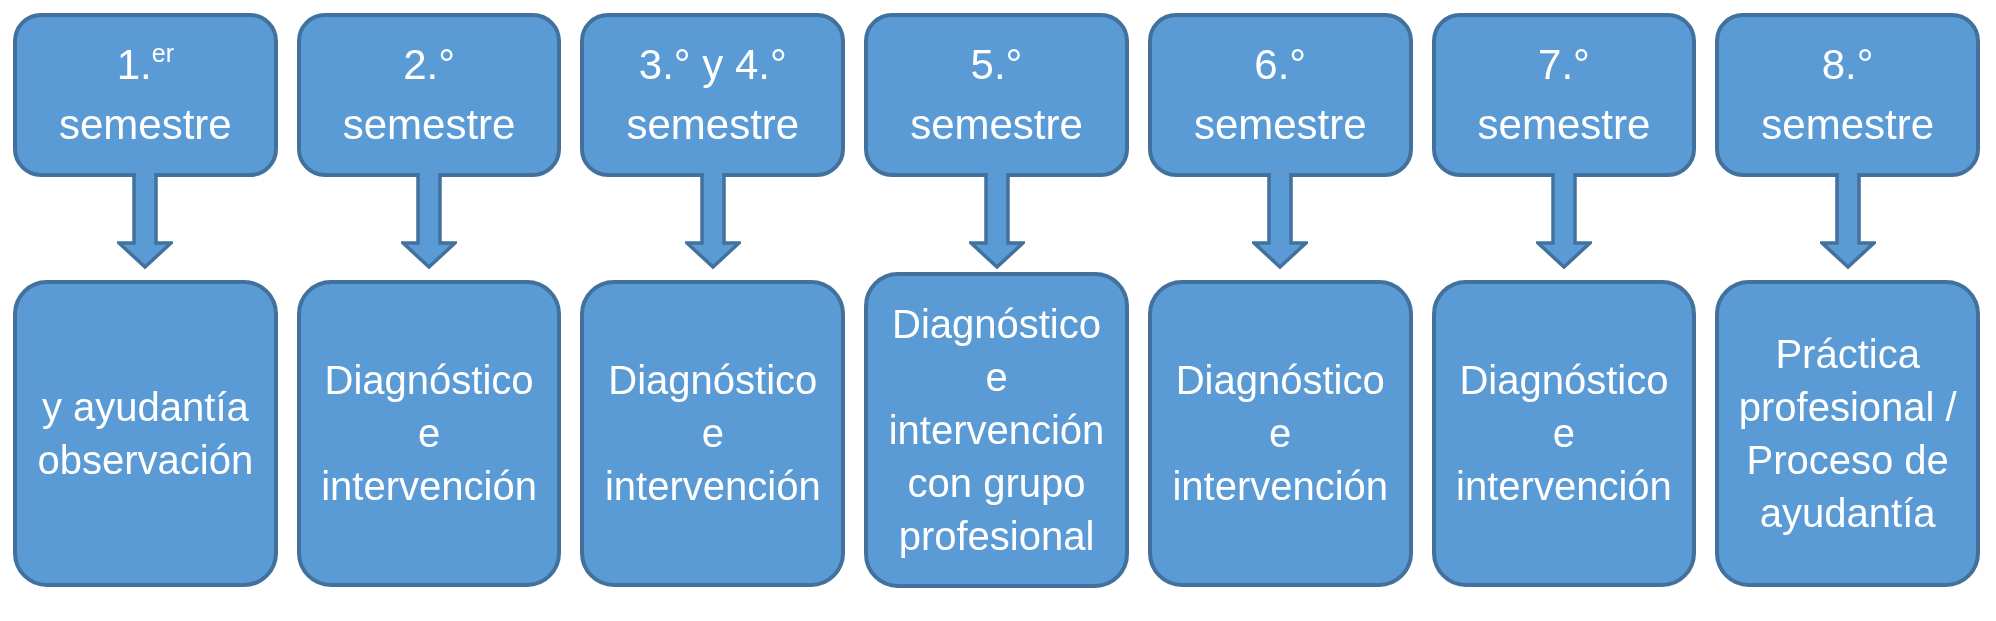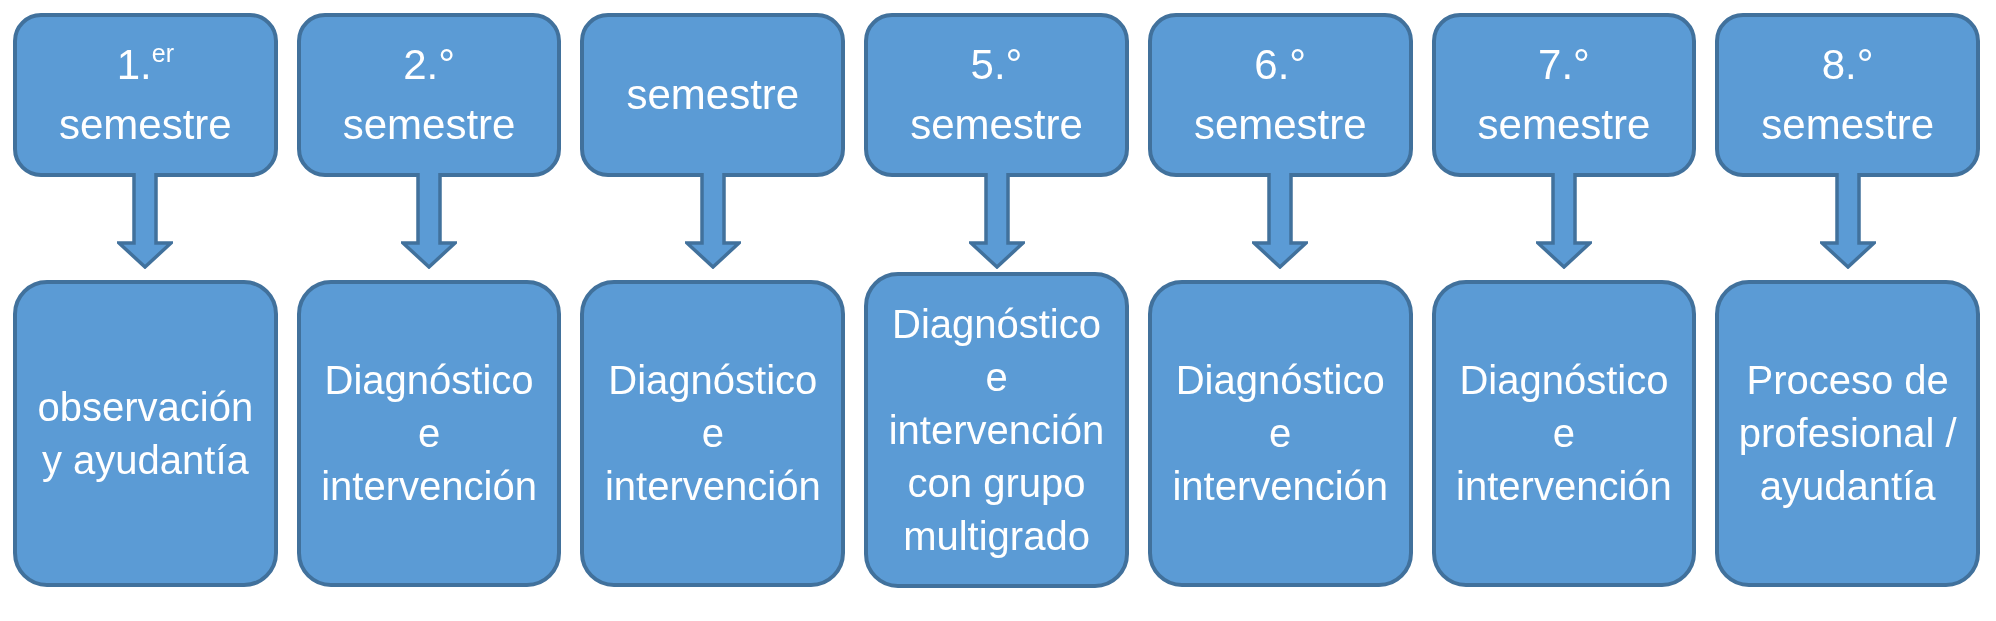--- a/index.html
+++ b/index.html
@@ -75,42 +75,43 @@
 
   <div class="column">
     <div class="box top-box">
       <span><span>1.</span><sup>er</sup></span>
       <span class="line">semestre</span>
     </div>
     <svg class="arrow-svg" width="56" height="96" viewBox="0 0 56 96">
       <polygon points="17,-5 39,-5 39,70 54,70 28,94 2,70 17,70" stroke-width="3.5" stroke-linejoin="miter" stroke="#41719c" fill="#5b9bd5"></polygon>
     </svg>
     <div class="box bottom-box">
+      <span class="line">y ayudantía</span>
       <span class="line">observación</span>
-      <span class="line">y ayudantía</span>
     </div>
   </div>
 
   <div class="column">
     <div class="box top-box">
       <span><span>2.°</span><sup></sup></span>
       <span class="line">semestre</span>
     </div>
     <svg class="arrow-svg" width="56" height="96" viewBox="0 0 56 96">
       <polygon points="17,-5 39,-5 39,70 54,70 28,94 2,70 17,70" stroke-width="3.5" stroke="#41719c" fill="#5b9bd5"></polygon>
     </svg>
     <div class="box bottom-box">
       <span class="line">Diagnóstico</span>
       <span class="line">e</span>
       <span class="line">intervención</span>
     </div>
   </div>
 
   <div class="column">
     <div class="box top-box">
+      <span><span>3.° y 4.°</span><sup></sup></span>
       <span class="line">semestre</span>
     </div>
     <svg class="arrow-svg" width="56" height="96" viewBox="0 0 56 96">
       <polygon points="17,-5 39,-5 39,70 54,70 28,94 2,70 17,70" stroke-width="3.5" stroke="#41719c" fill="#5b9bd5"></polygon>
     </svg>
     <div class="box bottom-box">
       <span class="line">Diagnóstico</span>
       <span class="line">e</span>
       <span class="line">intervención</span>
     </div>
@@ -122,21 +123,21 @@
       <span class="line">semestre</span>
     </div>
     <svg class="arrow-svg" width="56" height="96" viewBox="0 0 56 96">
       <polygon points="17,-5 39,-5 39,70 54,70 28,94 2,70 17,70" stroke-width="3.5" stroke="#41719c" fill="#5b9bd5"></polygon>
     </svg>
     <div class="box bottom-box tall">
       <span class="line">Diagnóstico</span>
       <span class="line">e</span>
       <span class="line">intervención</span>
       <span class="line">con grupo</span>
-      <span class="line">multigrado</span>
+      <span class="line">profesional</span>
     </div>
   </div>
 
   <div class="column">
     <div class="box top-box">
       <span><span>6.°</span><sup></sup></span>
       <span class="line">semestre</span>
     </div>
     <svg class="arrow-svg" width="56" height="96" viewBox="0 0 56 96">
       <polygon points="17,-5 39,-5 39,70 54,70 28,94 2,70 17,70" stroke-width="3.5" stroke="#41719c" fill="#5b9bd5"></polygon>
@@ -165,19 +166,20 @@
 
   <div class="column">
     <div class="box top-box">
       <span><span>8.°</span><sup></sup></span>
       <span class="line">semestre</span>
     </div>
     <svg class="arrow-svg" width="56" height="96" viewBox="0 0 56 96">
       <polygon points="17,-5 39,-5 39,70 54,70 28,94 2,70 17,70" stroke-width="3.5" stroke="#41719c" fill="#5b9bd5"></polygon>
     </svg>
     <div class="box bottom-box">
+      <span class="line">Práctica</span>
+      <span class="line">profesional /</span>
       <span class="line">Proceso de</span>
-      <span class="line">profesional /</span>
       <span class="line">ayudantía</span>
     </div>
   </div>
 
 </div>
 
 </body></html>

